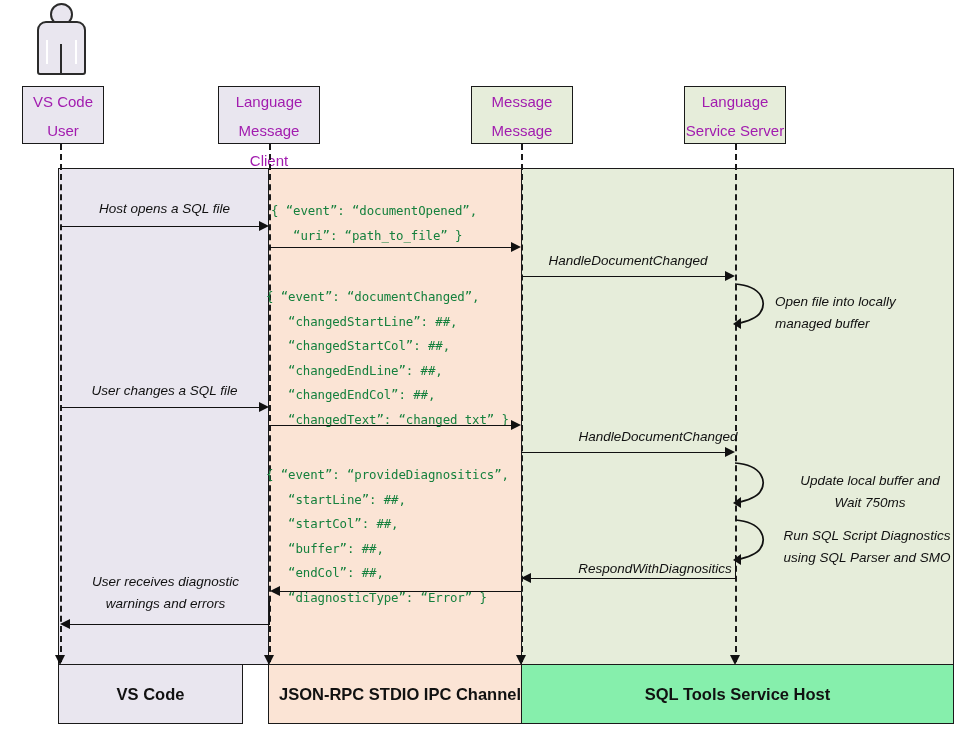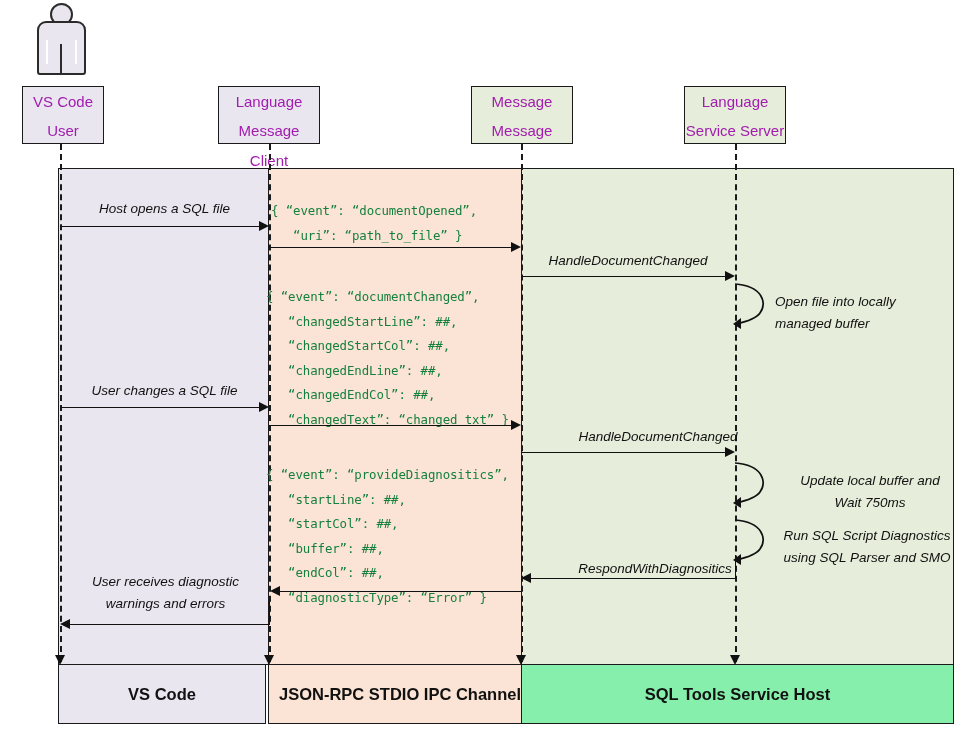--- a/index.html
+++ b/index.html
@@ -270,21 +270,21 @@
   <div class="arrow-line abs" style="left:279px; top:591px; width:242px;"></div>
 
   <div class="msg-label multi" style="left:62px; top:571px; width:207px; text-align:center;">
     <div>User receives diagnostic</div>
     <div>warnings and errors</div>
   </div>
   <div class="arrow-line abs" style="left:69px; top:624px; width:200px;"></div>
   <div class="arrow-head left abs" style="left:60px; top:619px;"></div>
   <div class="arrow-tick abs" style="left:269px; top:601px; height:24px;"></div>
 
-  <div class="footer-cell purple" style="left:58px; top:664px; width:208px; height:60px;">
+  <div class="footer-cell purple" style="left:58px; top:664px; width:185px; height:60px;">
     <span>VS Code</span>
   </div>
   <div class="footer-cell peach" style="left:268px; top:664px; width:254px; height:60px;">
     <span>JSON-RPC STDIO IPC Channel</span>
   </div>
   <div class="footer-cell green" style="left:521px; top:664px; width:433px; height:60px;">
     <span>SQL Tools Service Host</span>
   </div>
 
 </div>

